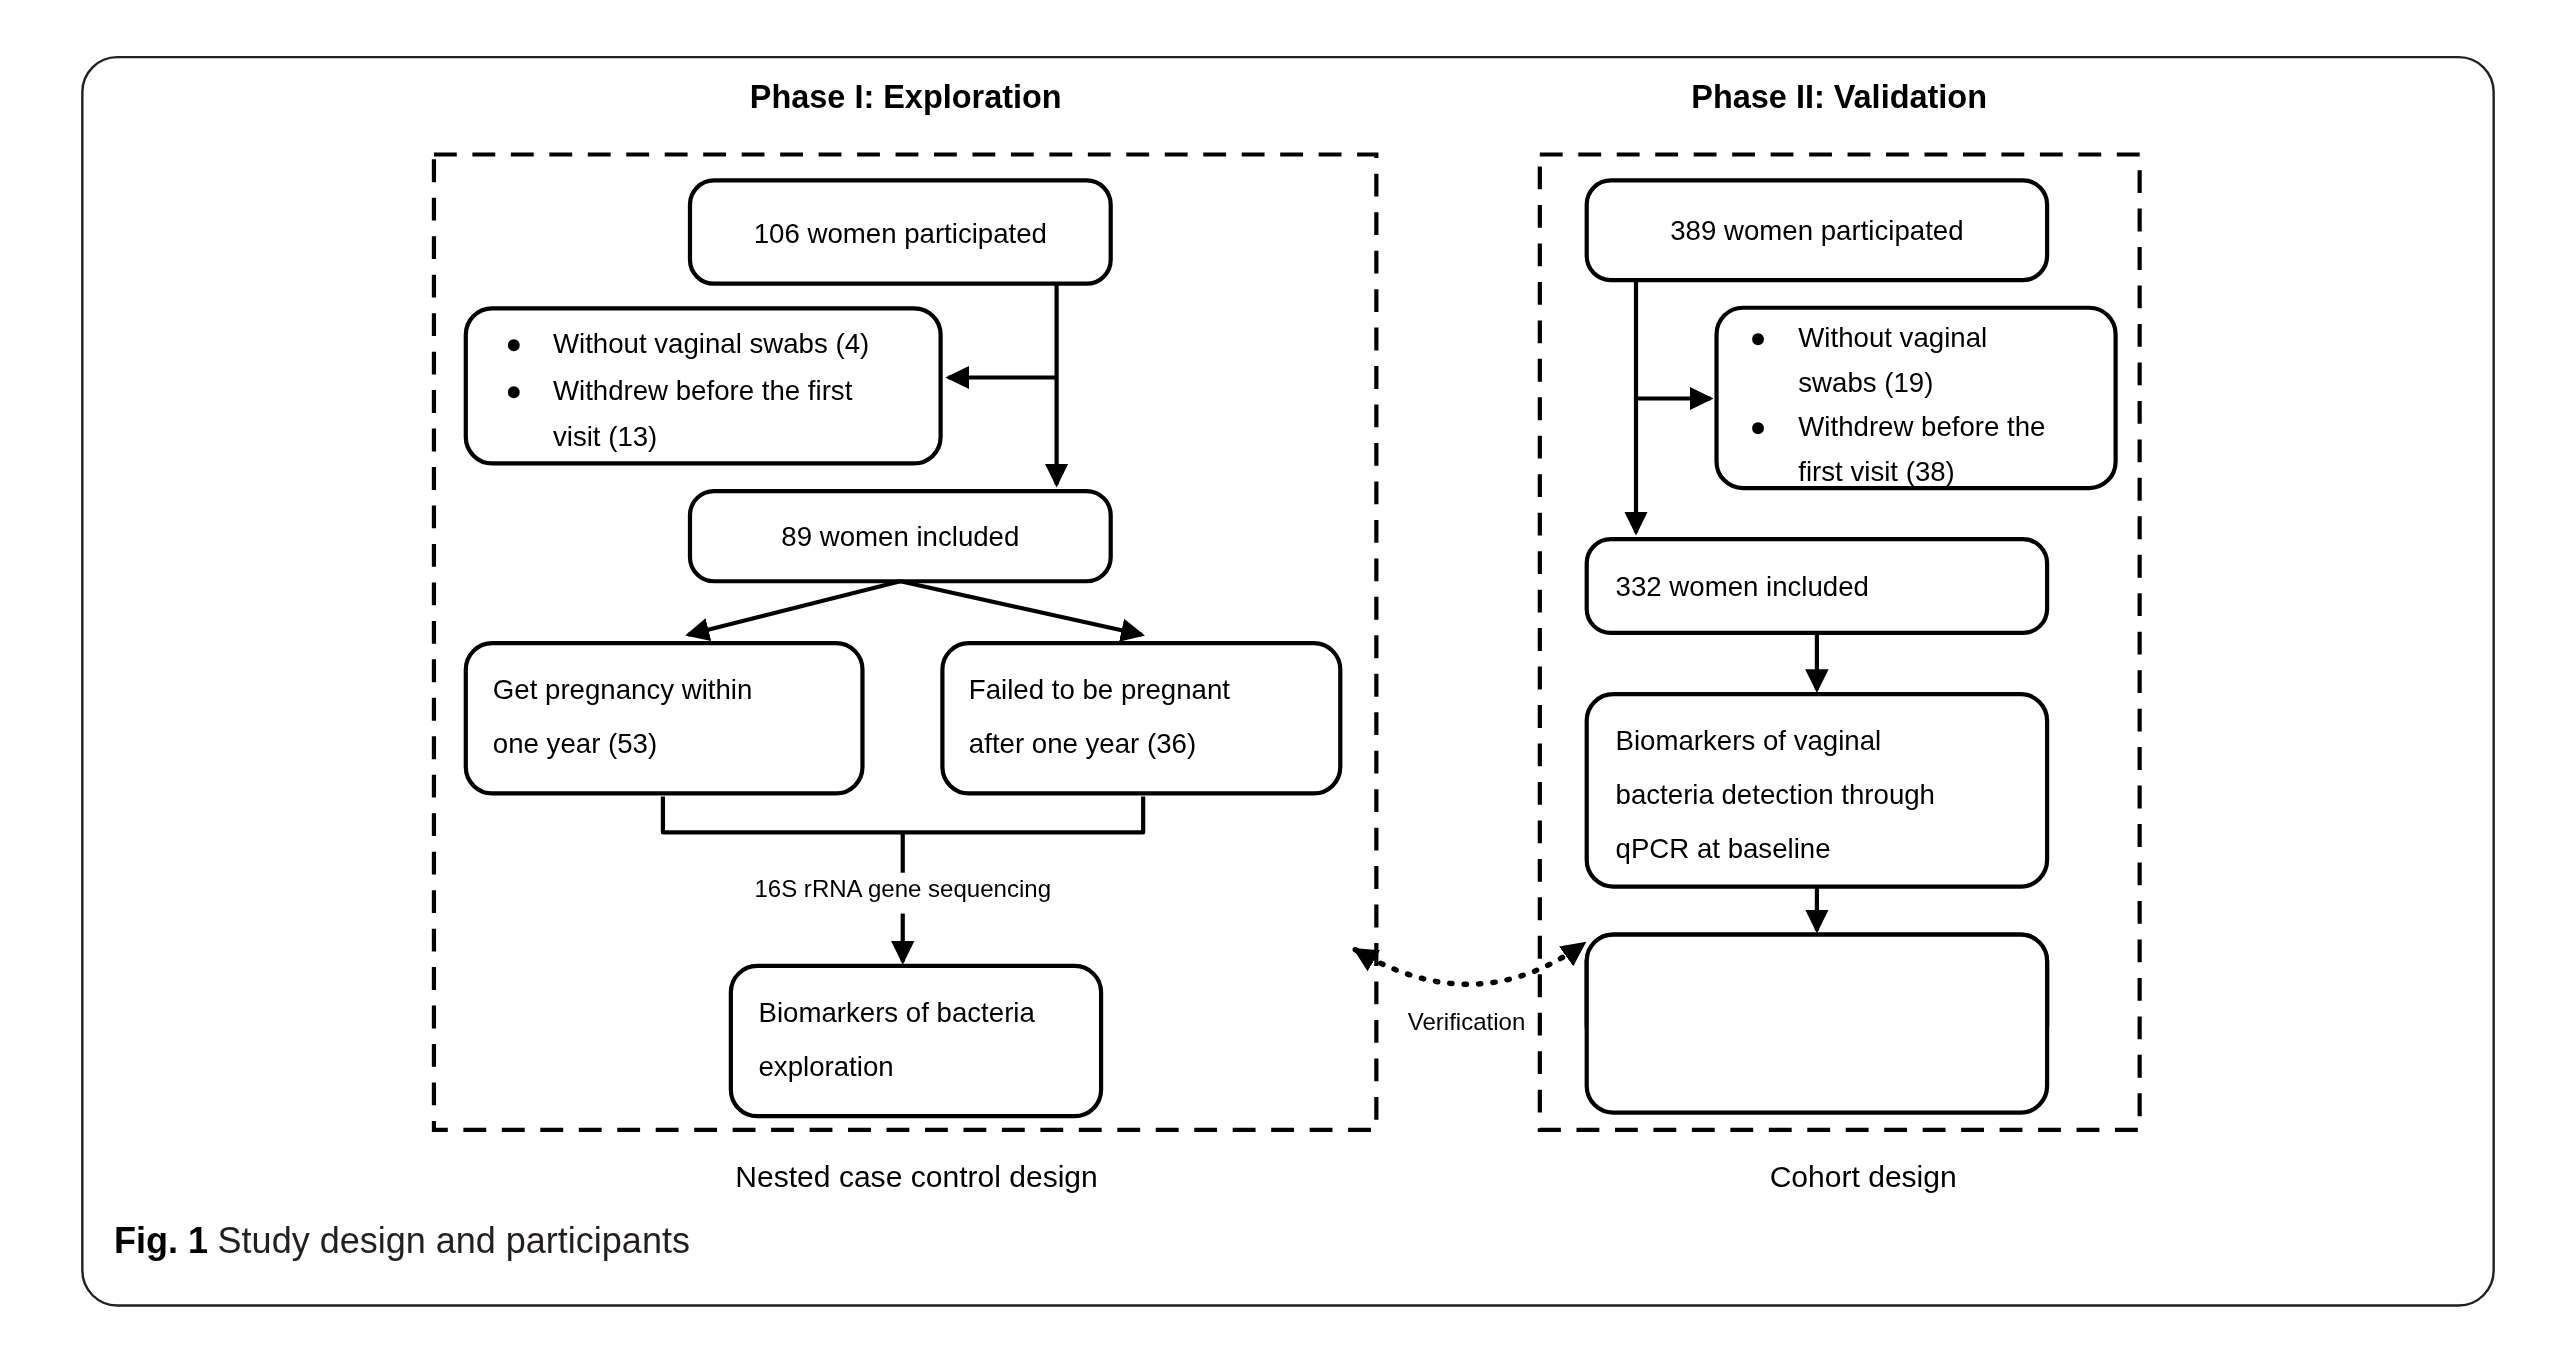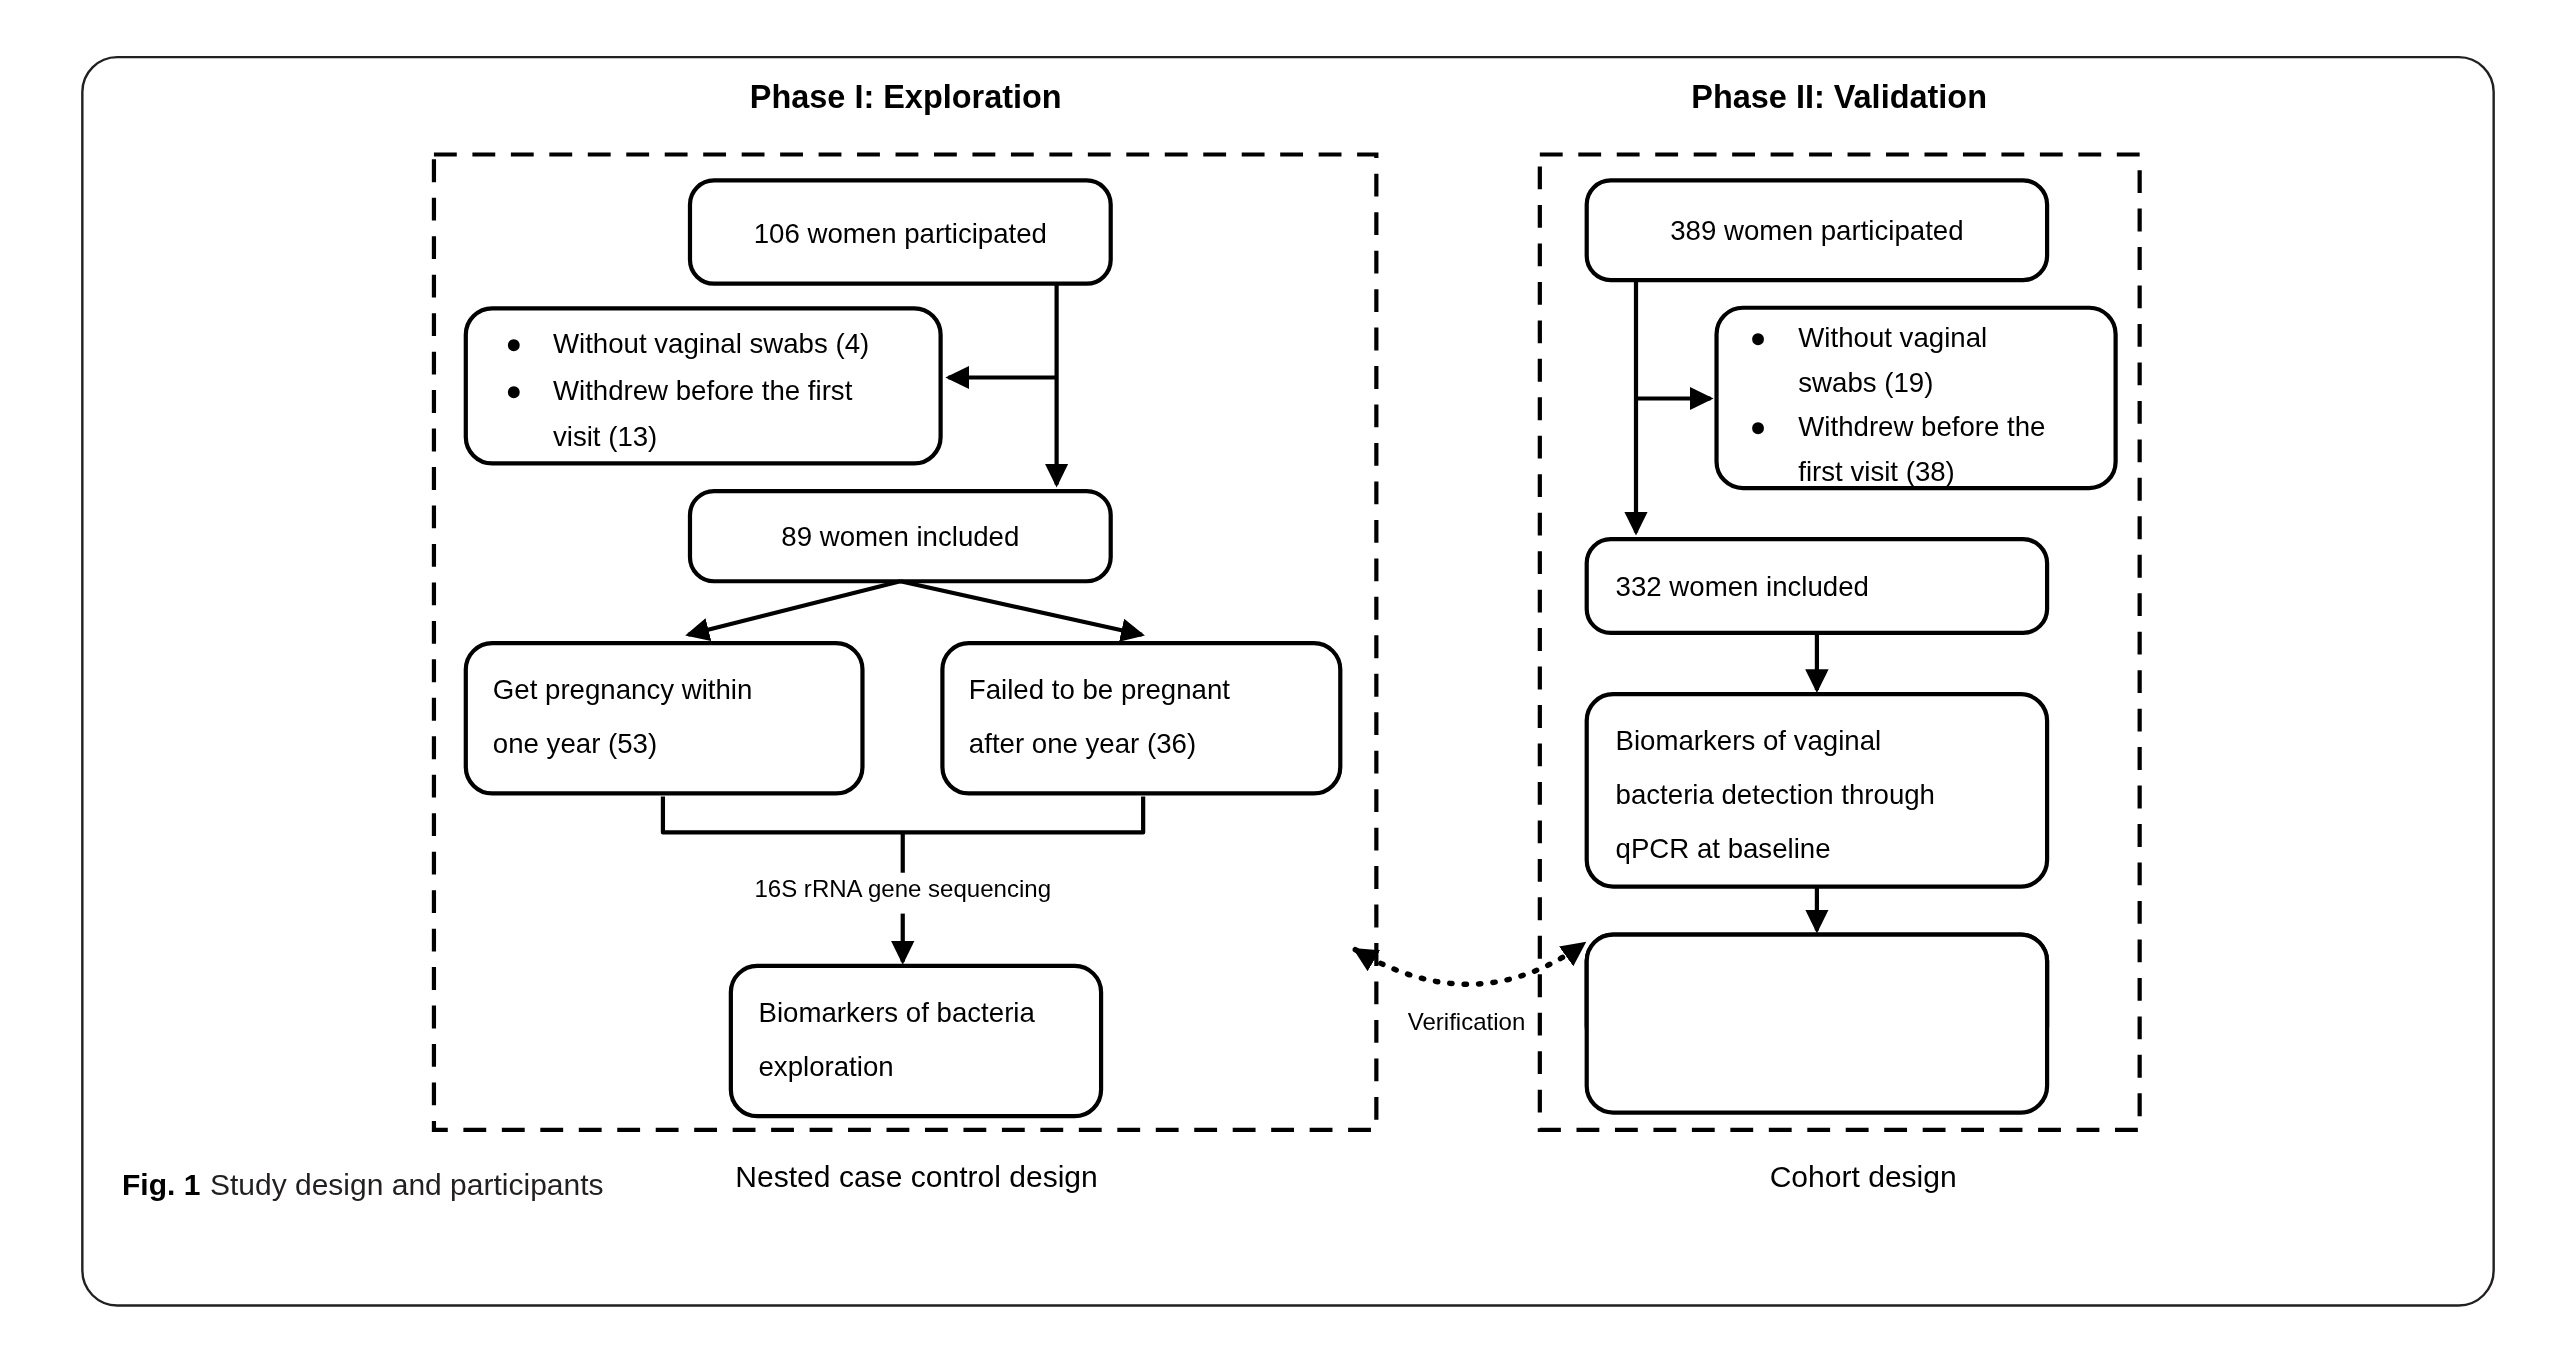--- a/index.html
+++ b/index.html
@@ -85,25 +85,24 @@
     font-size: 50px;
     text-anchor: middle;
   }
   text.bullet-dot {
     font-size: 46px;
     text-anchor: middle;
   }
   .caption {
     position: absolute;
     left: 114px;
-    top: 1168px;
-    font-size: 30px;
+    top: 1220px;
+    font-size: 36px;
     color: #231f20;
     white-space: nowrap;
-    margin-left: 8px;
   }
   .caption b {
     font-weight: bold;
     color: #000000;
   }
   .caption span.caption-text {
     font-weight: normal;
     margin-left: 9.6px;
   }
 </style>

